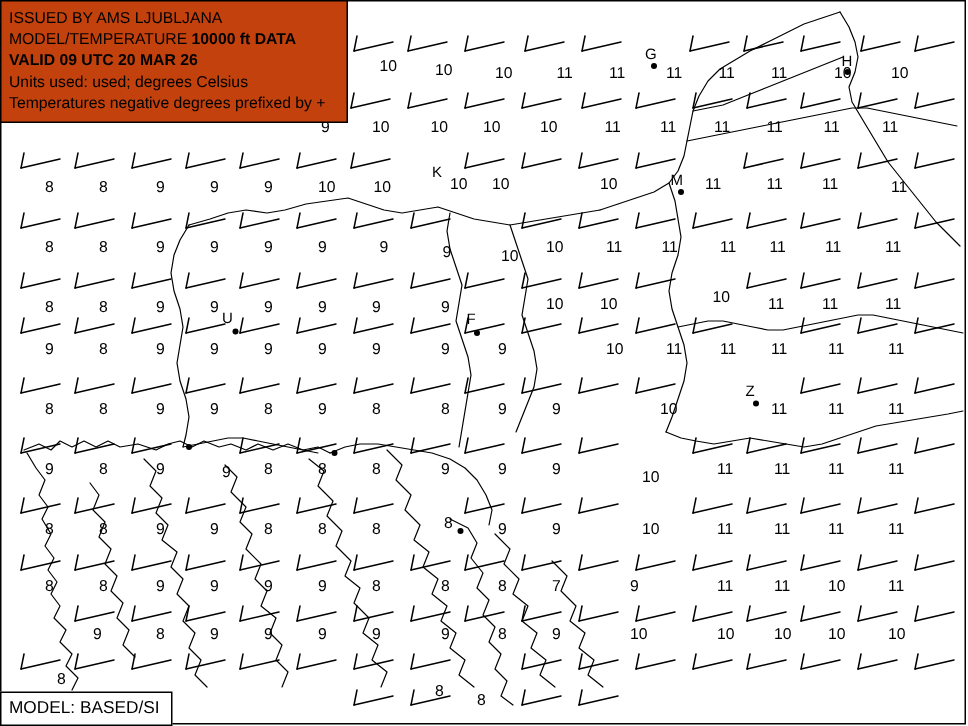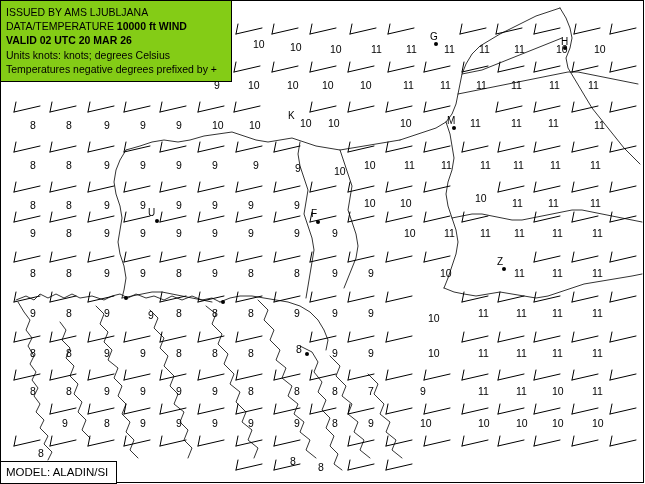--- a/index.html
+++ b/index.html
@@ -1,20 +1,20 @@
 <!DOCTYPE html>
 <html><head>
 <meta charset="utf-8">
 <style>
   html,body{margin:0;padding:0;background:#fff;}
   body{font-family:"Liberation Sans",sans-serif;}
   #root{position:relative;width:645px;height:484px;background:#ffffff;overflow:hidden;}
   #map-frame{position:absolute;left:0;top:0;width:644px;height:483px;border:1px solid #000;box-sizing:border-box;}
   svg.layer{position:absolute;left:0;top:0;width:645px;height:484px;}
-  .hdr{position:absolute;left:0;top:0;background:#84cc16;border:1px solid #000;padding:4px 6px 5px 5px;box-sizing:border-box;width:232px;}
+  .hdr{position:absolute;left:0;top:0;background:#c2410c;border:1px solid #000;padding:4px 6px 5px 5px;box-sizing:border-box;width:232px;}
   .hdr div{font-size:10.5px;line-height:14.2px;color:#000;white-space:nowrap;}
   .hdr .b{font-weight:bold;}
   .hdr .mix span.n{font-weight:normal;}
   .hdr .mix span.b{font-weight:bold;}
   .footer{position:absolute;left:0;bottom:0;background:#fff;border:1px solid #000;padding:3px 8px 4px 5px;box-sizing:border-box;}
   .footer div{font-size:11.5px;line-height:14px;color:#000;white-space:nowrap;}
   .num{position:absolute;font-size:10.5px;color:#000;line-height:10px;white-space:nowrap;}
   .stn{position:absolute;font-size:10px;color:#000;line-height:10px;white-space:nowrap;}
   .dot{position:absolute;width:4px;height:4px;border-radius:50%;background:#000;}
 </style>
@@ -979,23 +979,23 @@
       <div class="dot" style="left: 155px; top: 219px;"></div>
       <div class="dot" style="left: 316px; top: 220px;"></div>
       <div class="dot" style="left: 502px; top: 267px;"></div>
       <div class="dot" style="left: 305px; top: 352px;"></div>
       <div class="dot" style="left: 124px; top: 296px;"></div>
       <div class="dot" style="left: 221px; top: 300px;"></div>
     </div>
 
   <div class="hdr">
     <div>ISSUED BY AMS LJUBLJANA</div>
-    <div class="mix"><span class="n">DATA/TEMPERATURE </span><span class="b">10000 ft WIND</span></div>
-    <div class="b">VALID 02 UTC 20 MAR 26</div>
-    <div>Units knots: knots; degrees Celsius</div>
+    <div class="mix"><span class="n">MODEL/TEMPERATURE </span><span class="b">10000 ft DATA</span></div>
+    <div class="b">VALID 09 UTC 20 MAR 26</div>
+    <div>Units used: used; degrees Celsius</div>
     <div>Temperatures negative degrees prefixed by +</div>
   </div>
 
   <div class="footer">
-    <div>MODEL: ALADIN/SI</div>
+    <div>MODEL: BASED/SI</div>
   </div>
 
 </div>
 
 </body></html>

